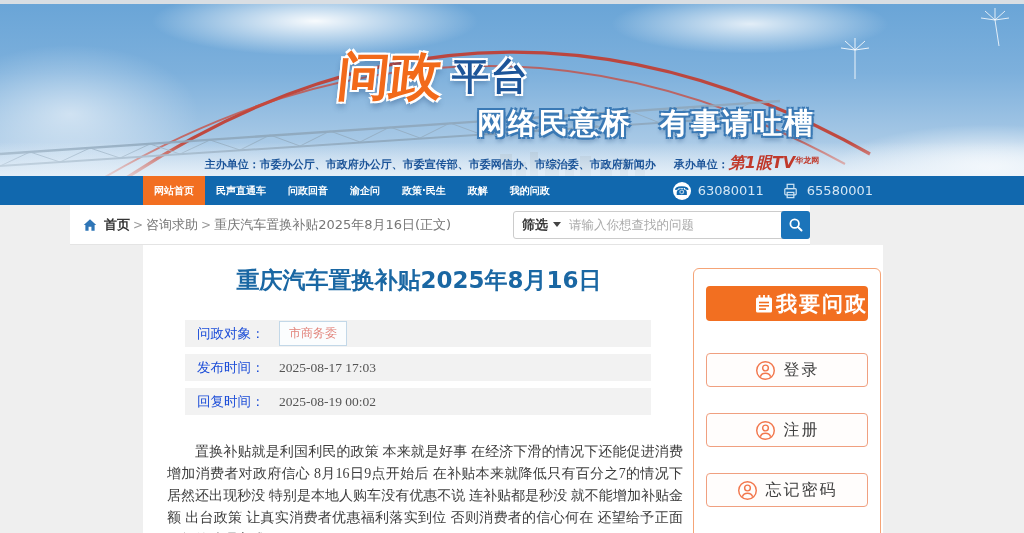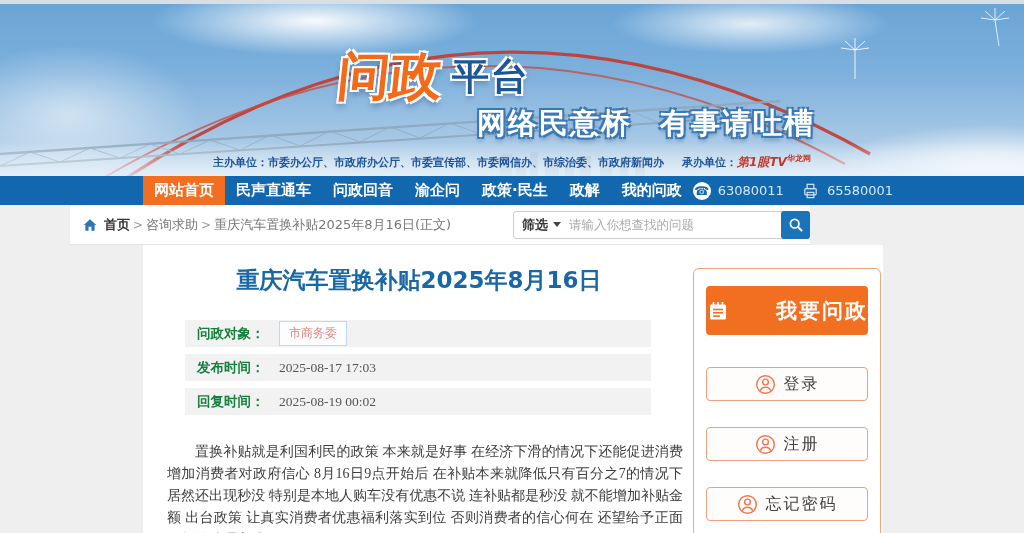--- a/index.html
+++ b/index.html
@@ -32,27 +32,27 @@
   .bt-hi { font-size:52px; font-weight:bold; color:#f26a1a; margin:0 10px; transform:skewX(-6deg);
            text-shadow:-2px -2px 0 #fff,2px -2px 0 #fff,-2px 2px 0 #fff,2px 2px 0 #fff,0 5px 6px rgba(20,60,110,.45); }
 
   .banner-slogan { position:absolute; left:477px; top:100px; display:flex; gap:28px; z-index:5; }
   .banner-slogan span { font-size:29px; font-weight:bold; color:#fff; letter-spacing:2px;
            text-shadow:-2px -2px 0 #3a79b5,2px -2px 0 #3a79b5,-2px 2px 0 #3a79b5,2px 2px 0 #3a79b5,0 4px 4px rgba(20,60,110,.4); }
 
   .banner-orgs { position:absolute; left:0; top:149px; width:100%; text-align:center;
                  font-size:11px; font-weight:bold; color:#1d5599; z-index:6; white-space:nowrap; }
   .org-undertaker-label { margin-left:18px; }
-  .org-logo { color:#c0392b; font-size:12px; font-style:italic; }
+  .org-logo { color:#c0392b; font-size:16px; font-style:italic; }
   .org-logo-suffix { color:#c0392b; font-size:8px; vertical-align:super; }
 
   
   .nav { height:29px; background:#1168ae; }
   .nav-inner { padding-left:143px; width:883px; height:29px; display:flex; align-items:stretch; }
-  .nav-item { line-height:29px; padding:0 11px; color:#fff; font-size:15px; font-weight:bold;
+  .nav-item { line-height:29px; padding:0 11px; color:#fff; font-size:10px; font-weight:bold;
               cursor:pointer; white-space:nowrap; }
   .nav-item.active { background:#f26f21; }
   .nav-contact { margin-left:auto; display:flex; align-items:center; gap:7px; }
   .phone-badge { width:18px; height:18px; border-radius:50%; background:#fff; color:#1168ae;
                  font-size:12px; line-height:18px; text-align:center; display:inline-block; }
   .contact-num { color:#d5e7f5; font-size:13px; margin-right:10px; }
 
   
   .crumb-row { height:40px; background:#efefef; }
   .crumb-inner { margin-left:70px; width:740px; height:40px; background:#fff;
@@ -79,34 +79,34 @@
   .main { position:relative; height:288px; background:#efefef;padding-left:32px; }
   .panel { position:absolute; left:143px; top:0; width:740px; height:100%; background:#fff; overflow:hidden; }
 
   .article { position:absolute; left:0; top:0; width:552px; }
   .article-title { margin-top:20px; text-align:center; color:#1a67a3; font-size:23px; font-weight:bold; }
 
   .info-table { margin:24px 0 0 42px; width:466px;
                 font-family:"Liberation Serif","DejaVu Serif",serif; }
   .info-row { height:27px; margin-bottom:7px; background:#f2f2f2; display:flex; align-items:center;
               padding-left:12px; }
-  .info-label { font-size:13.5px; font-weight:bold; color:#15803d; width:82px; }
+  .info-label { font-size:13.5px; font-weight:normal; color:#1d4ed8; width:82px; }
   .info-value { font-size:13.5px; color:#555; }
   .agency-tag { font-size:12px; color:#e2837a; border:1px solid #c3d8e8; background:#fbfdfe;
                 padding:3px 9px; cursor:pointer; }
 
   .article-body { margin:26px 8px 0 24px; width:516px; font-size:14px; line-height:22px;
                   color:#3d3d3d; text-indent:2em; text-align:justify;
                   font-family:"Liberation Serif","DejaVu Serif",serif; }
 
   
   .sidebar { position:absolute; left:550px; top:23px; width:188px; height:280px;
              border:1px solid #f5a477; border-radius:6px; background:#fff; }
-  .ask-btn { margin:17px auto 0; width:162px; height:49px; background:#f26f21; border-radius:4px;
-             display:flex; align-items:center; justify-content:space-between; cursor:pointer; }
+  .ask-btn { margin:17px auto 0; width:162px; height:35px; background:#f26f21; border-radius:4px;
+             display:flex; align-items:center; justify-content:flex-end; cursor:pointer; }
   .ask-label { color:#fff; font-size:21px; font-weight:bold; letter-spacing:2px; }
   .auth-btn { margin:26px auto 0; width:162px; height:34px; background:#fffdfc; border:1px solid #f0a080;
               border-radius:4px; display:flex; align-items:center; justify-content:center; gap:8px;
               cursor:pointer; }
   .auth-btn.first { margin-top:32px; }
   .auth-label { color:#404040; font-size:16px; letter-spacing:2px; }
 </style>
 </head>
 <body>
 

